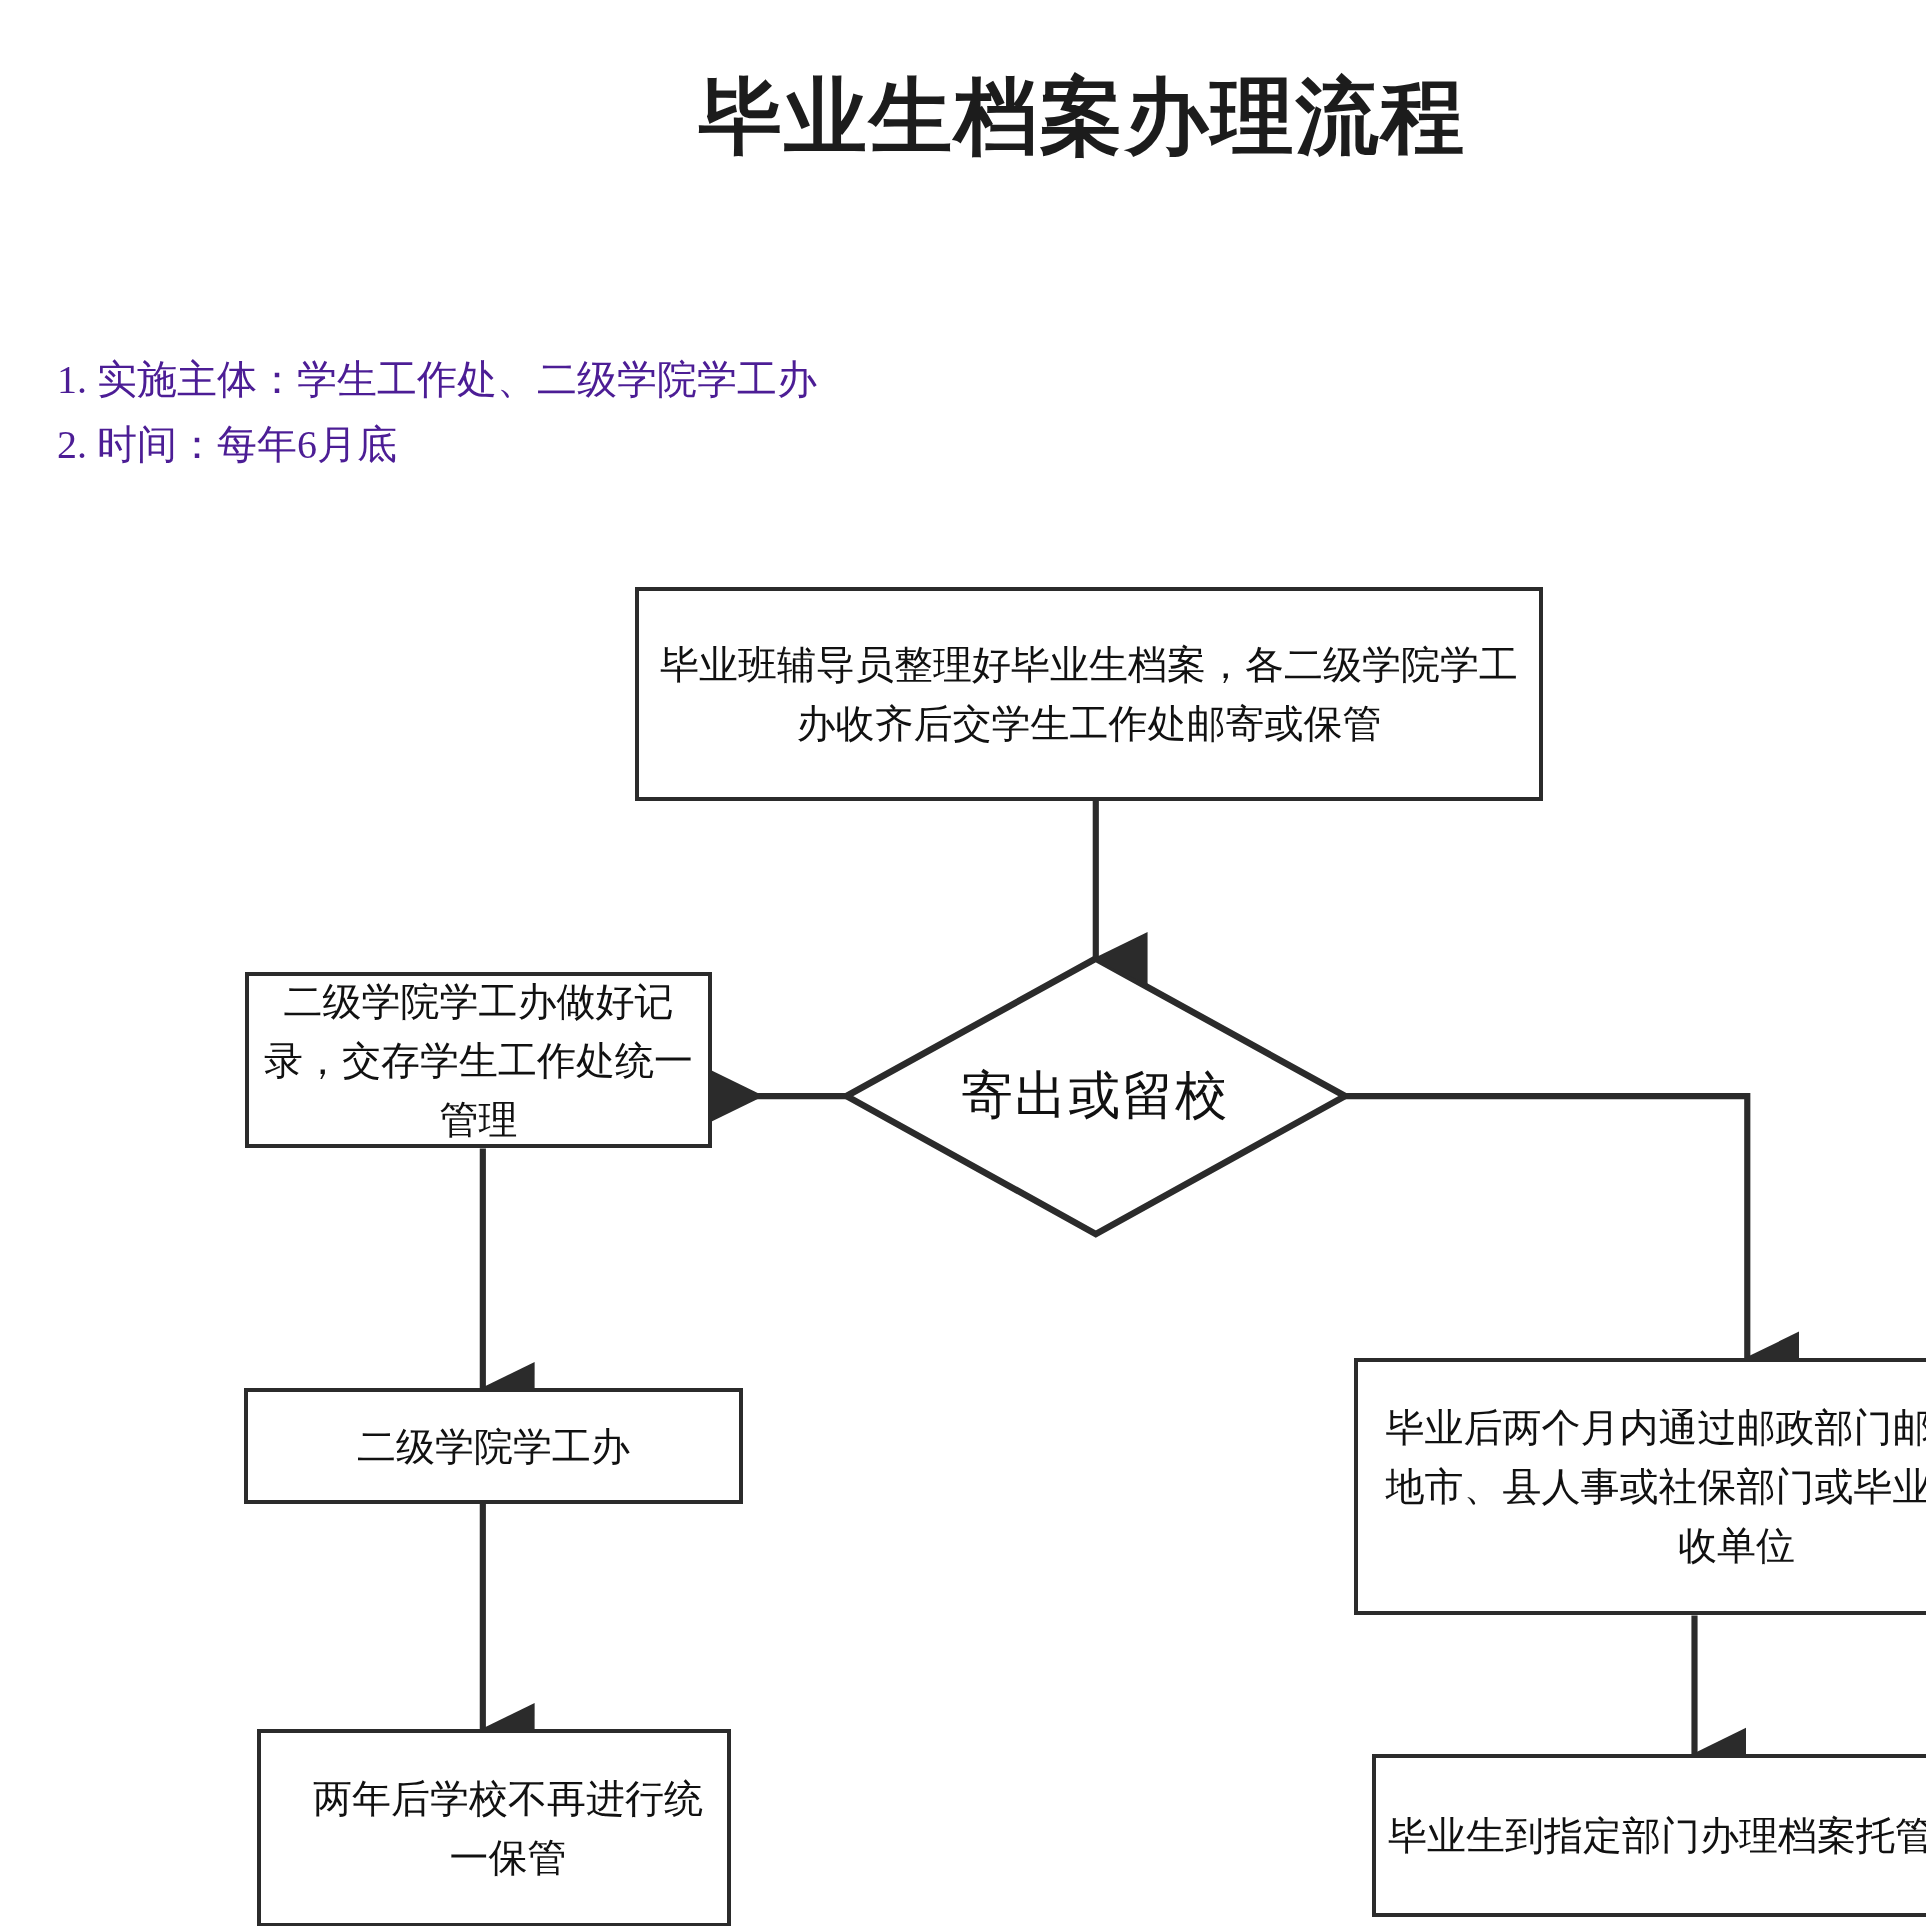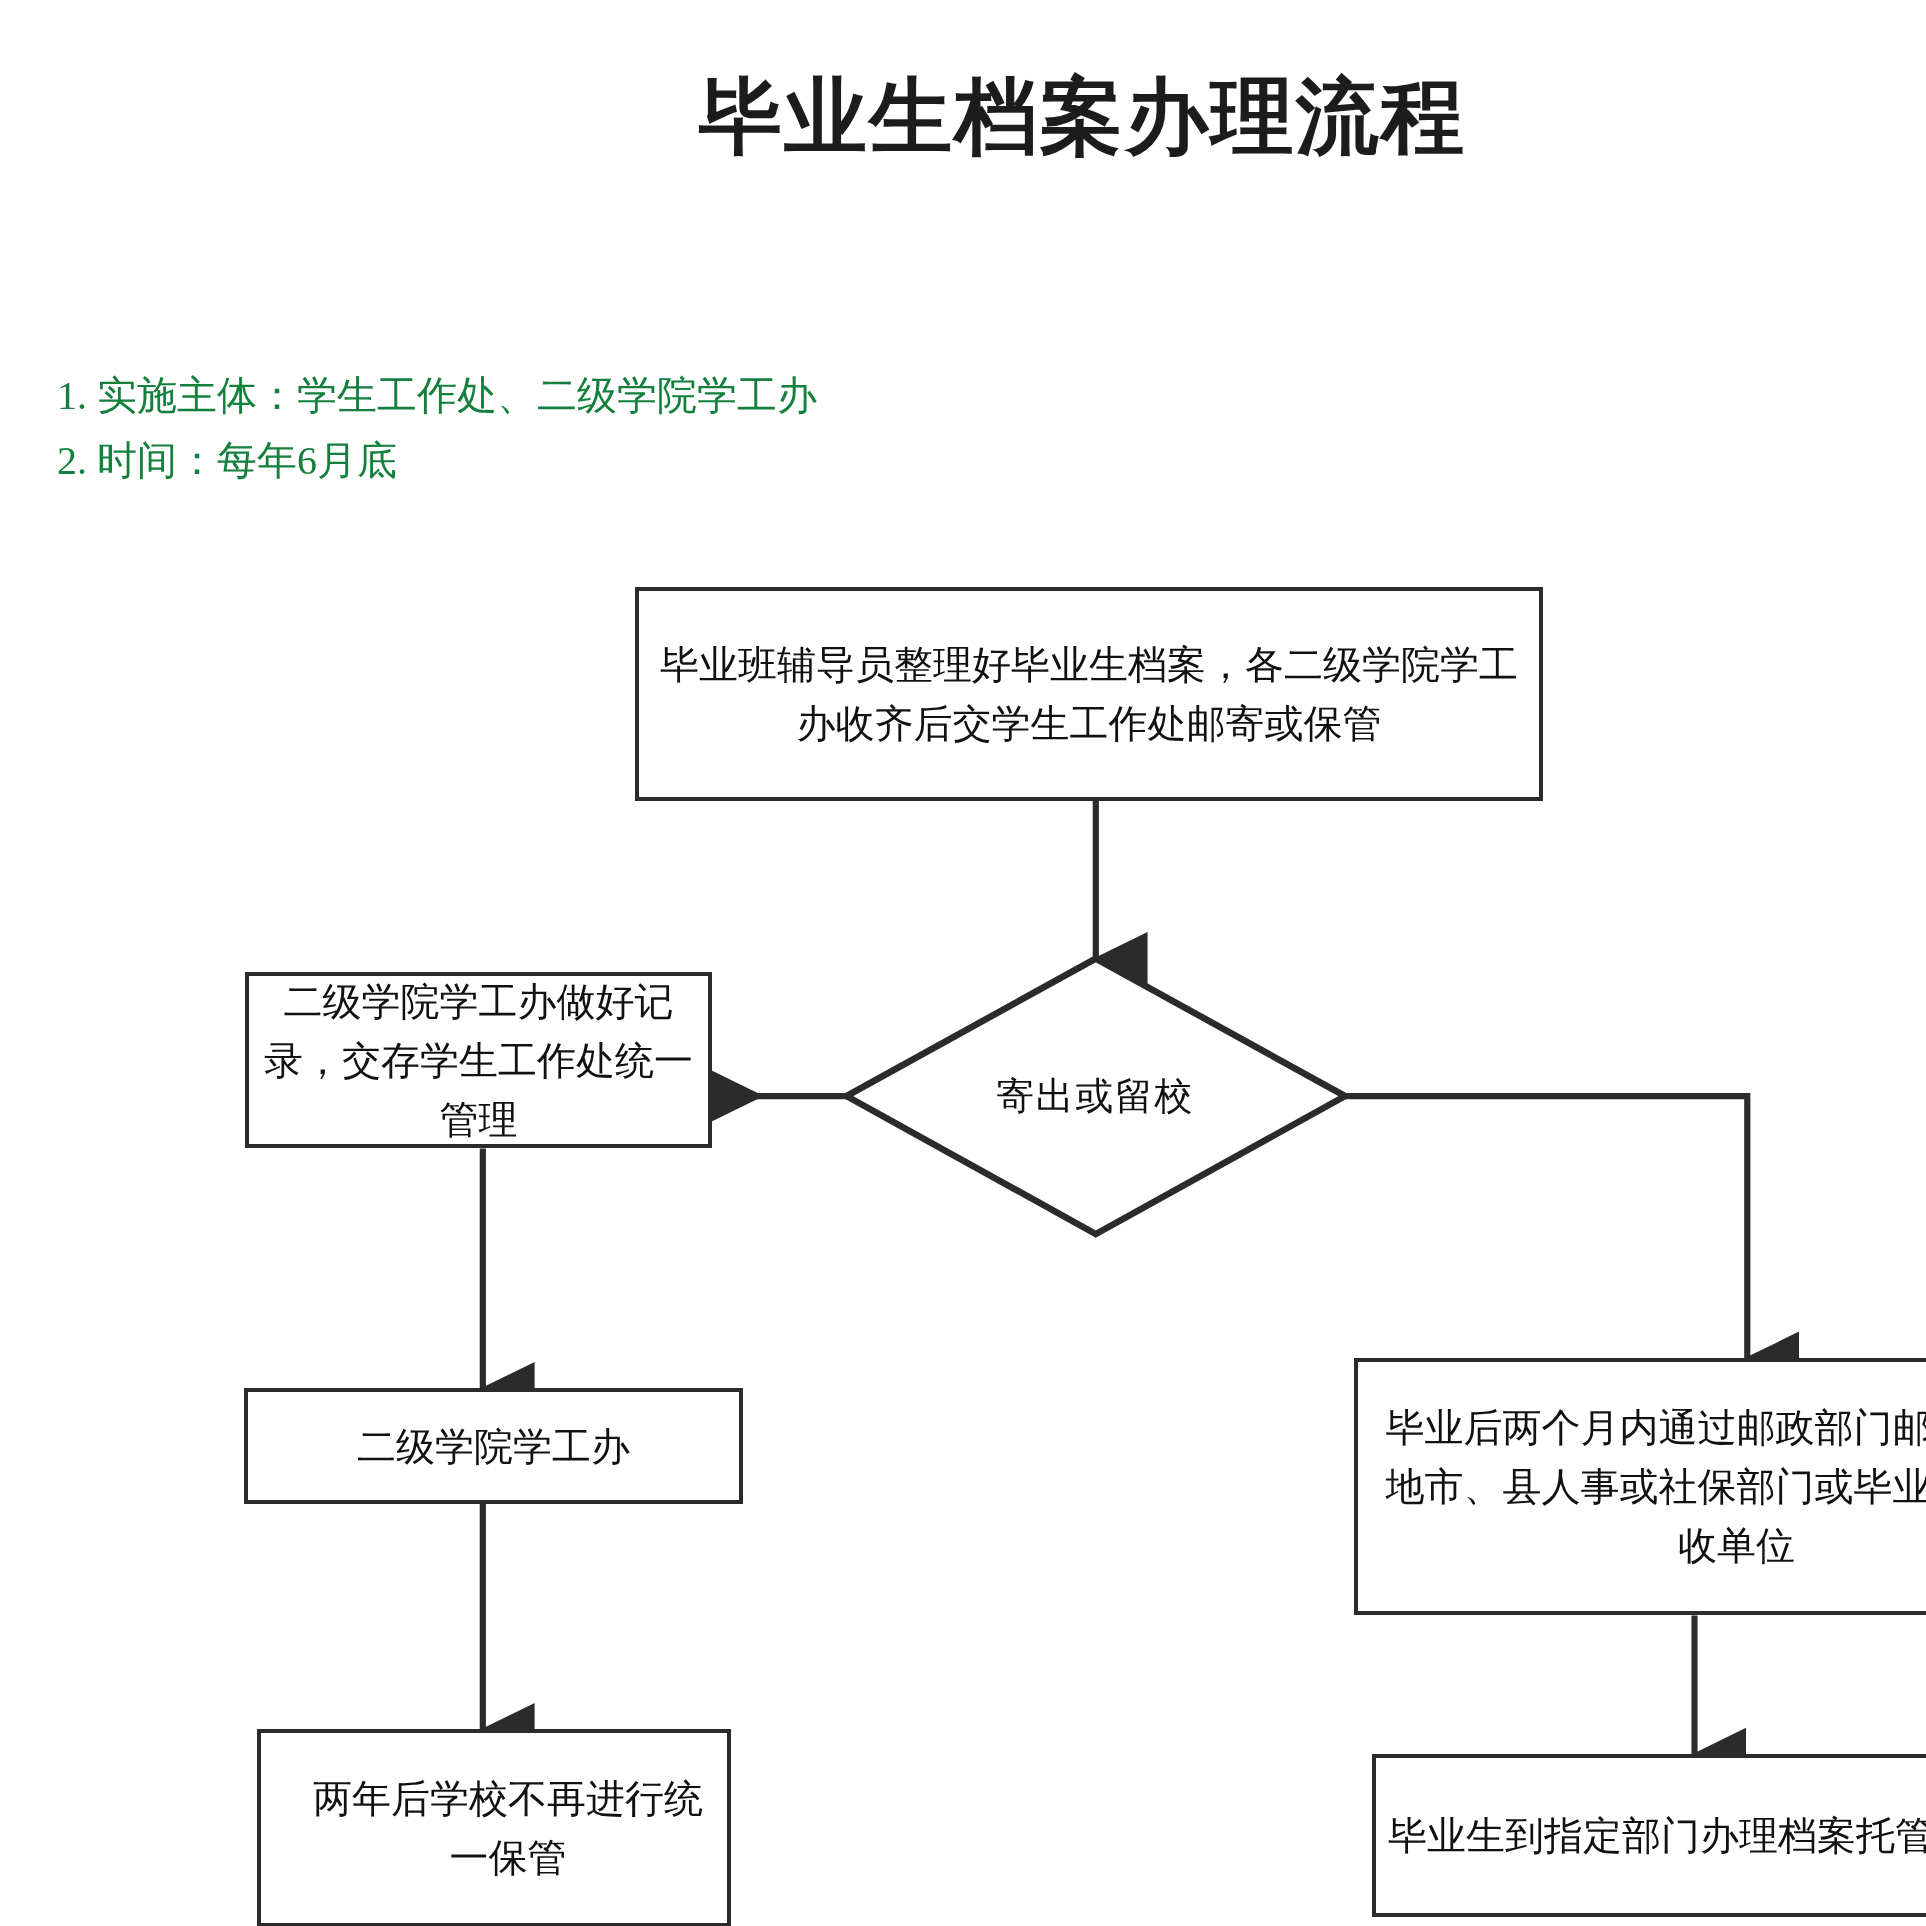--- a/index.html
+++ b/index.html
@@ -29,24 +29,24 @@
     line-height: 96px;
     letter-spacing: 2.3px;
     color: #1c1c1c;
     white-space: nowrap;
   }
 
   
   #notes {
     position: absolute;
     left: 57px;
-    top: 363px;
+    top: 347px;
     font-size: 40px;
     line-height: 65px;
-    color: #15803d;
+    color: #4c1d95;
     white-space: nowrap;
   }
   .note-line { display: block; }
 
   
   #flow {
     position: absolute;
     left: 0;
     top: 0;
     width: 2165px;
@@ -92,21 +92,21 @@
   #node-decision .dec-label {
     position: absolute;
     left: 0;
     top: 0;
     width: 498px;
     height: 275px;
     display: flex;
     align-items: center;
     justify-content: center;
     color: #111111;
-    font-size: 38px;
+    font-size: 52px;
     line-height: 54px;
     letter-spacing: 1.5px;
   }
 </style>
 </head>
 <body>
 
 <div id="page">
 
   <div id="title">毕业生档案办理流程</div>

